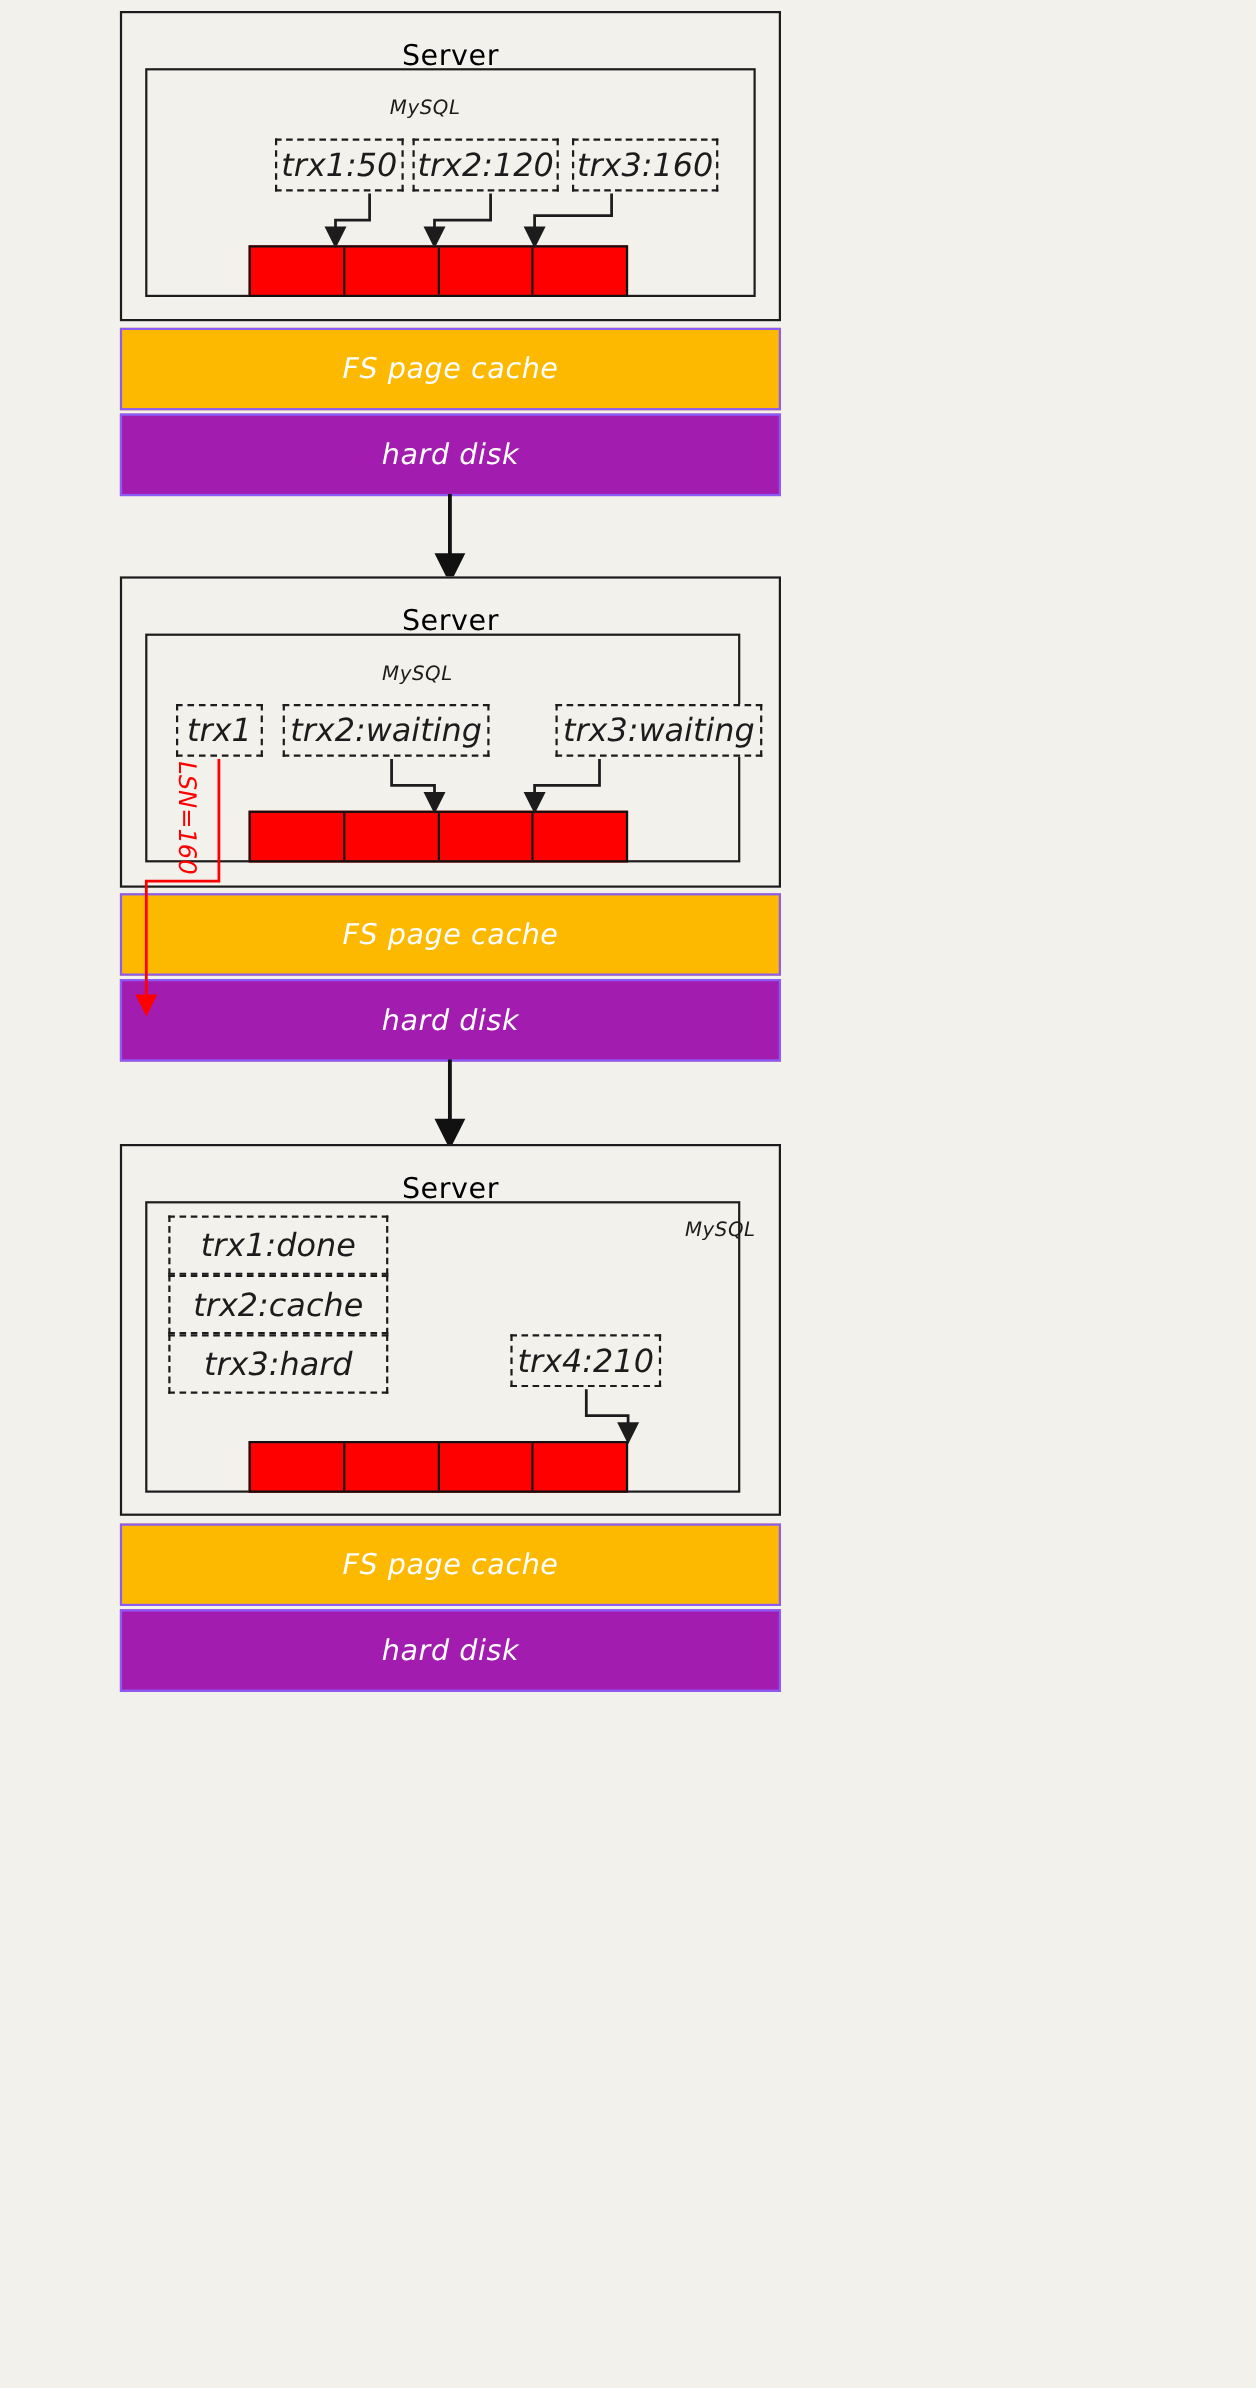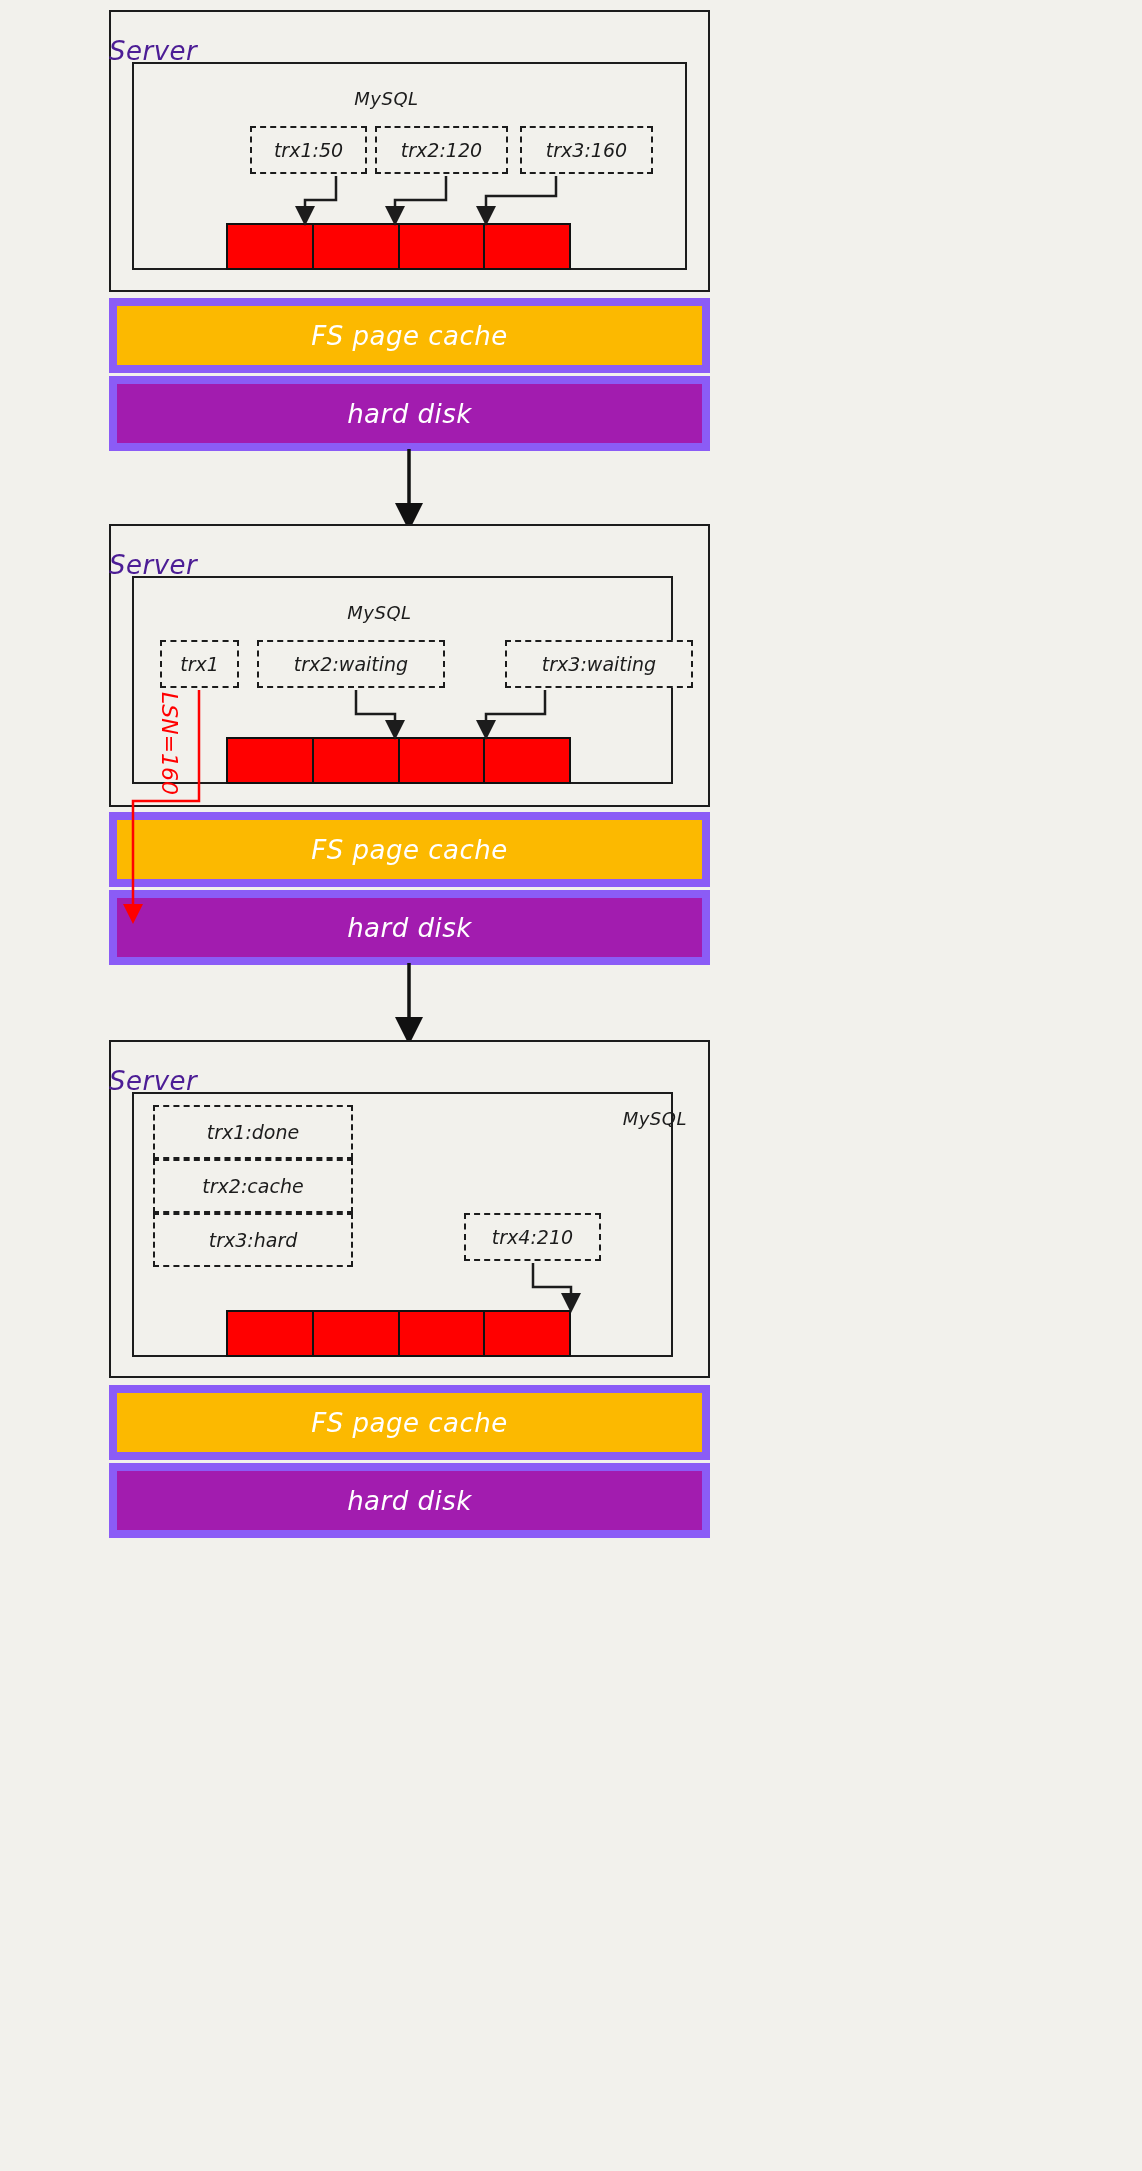--- a/index.html
+++ b/index.html
@@ -15,24 +15,23 @@
   .stage{position:absolute;left:109px;width:601px;}
   .server{
     position:absolute;left:0;right:0;
     border:2px solid #1c1c1c;
     background:#f2f1ec;
     box-sizing:border-box;
   }
   .server-title{
     position:absolute;
     width:100%;
-    text-align:left;
+    text-align:center;
     font-size:26px;
-    color:#4c1d95;
-    font-style:italic;
+    color:#000000;
     letter-spacing:.5px;
   }
   .mysql{
     position:absolute;
     border:2px solid #1c1c1c;
     background:#f2f1ec;
     box-sizing:border-box;
   }
   .mysql-title{
     position:absolute;
@@ -41,39 +40,39 @@
     font-style:italic;
     letter-spacing:.5px;
     white-space:nowrap;
   }
   .trx{
     position:absolute;
     border:2px dashed #1c1c1c;
     background:#f2f1ec;
     box-sizing:border-box;
     display:flex;align-items:center;justify-content:center;
-    font-size:19px;color:#1c1c1c;font-style:italic;
+    font-size:29px;color:#1c1c1c;font-style:italic;
     white-space:nowrap;
   }
   .redolog{
     position:absolute;
     display:flex;
     border:2px solid #111;
     box-sizing:border-box;
     background:#ff0000;
   }
   .redolog .cell{
     flex:1 1 0;
     border-right:2px solid #111;
     box-sizing:border-box;
   }
   .redolog .cell:last-child{border-right:none;}
   .band{
     position:absolute;left:0;right:0;
-    border:8px solid #8b5cf6;
+    border:2px solid #8b5cf6;
     box-sizing:border-box;
     display:flex;align-items:center;justify-content:center;
     color:#ffffff;font-size:26px;font-style:italic;
     letter-spacing:.5px;
   }
   .band.cache{background:#fcb900;}
   .band.disk{background:#a21caf;}
   svg.ovl{position:absolute;left:0;top:0;overflow:visible;pointer-events:none;}
   .lsn-label{
     position:absolute;

